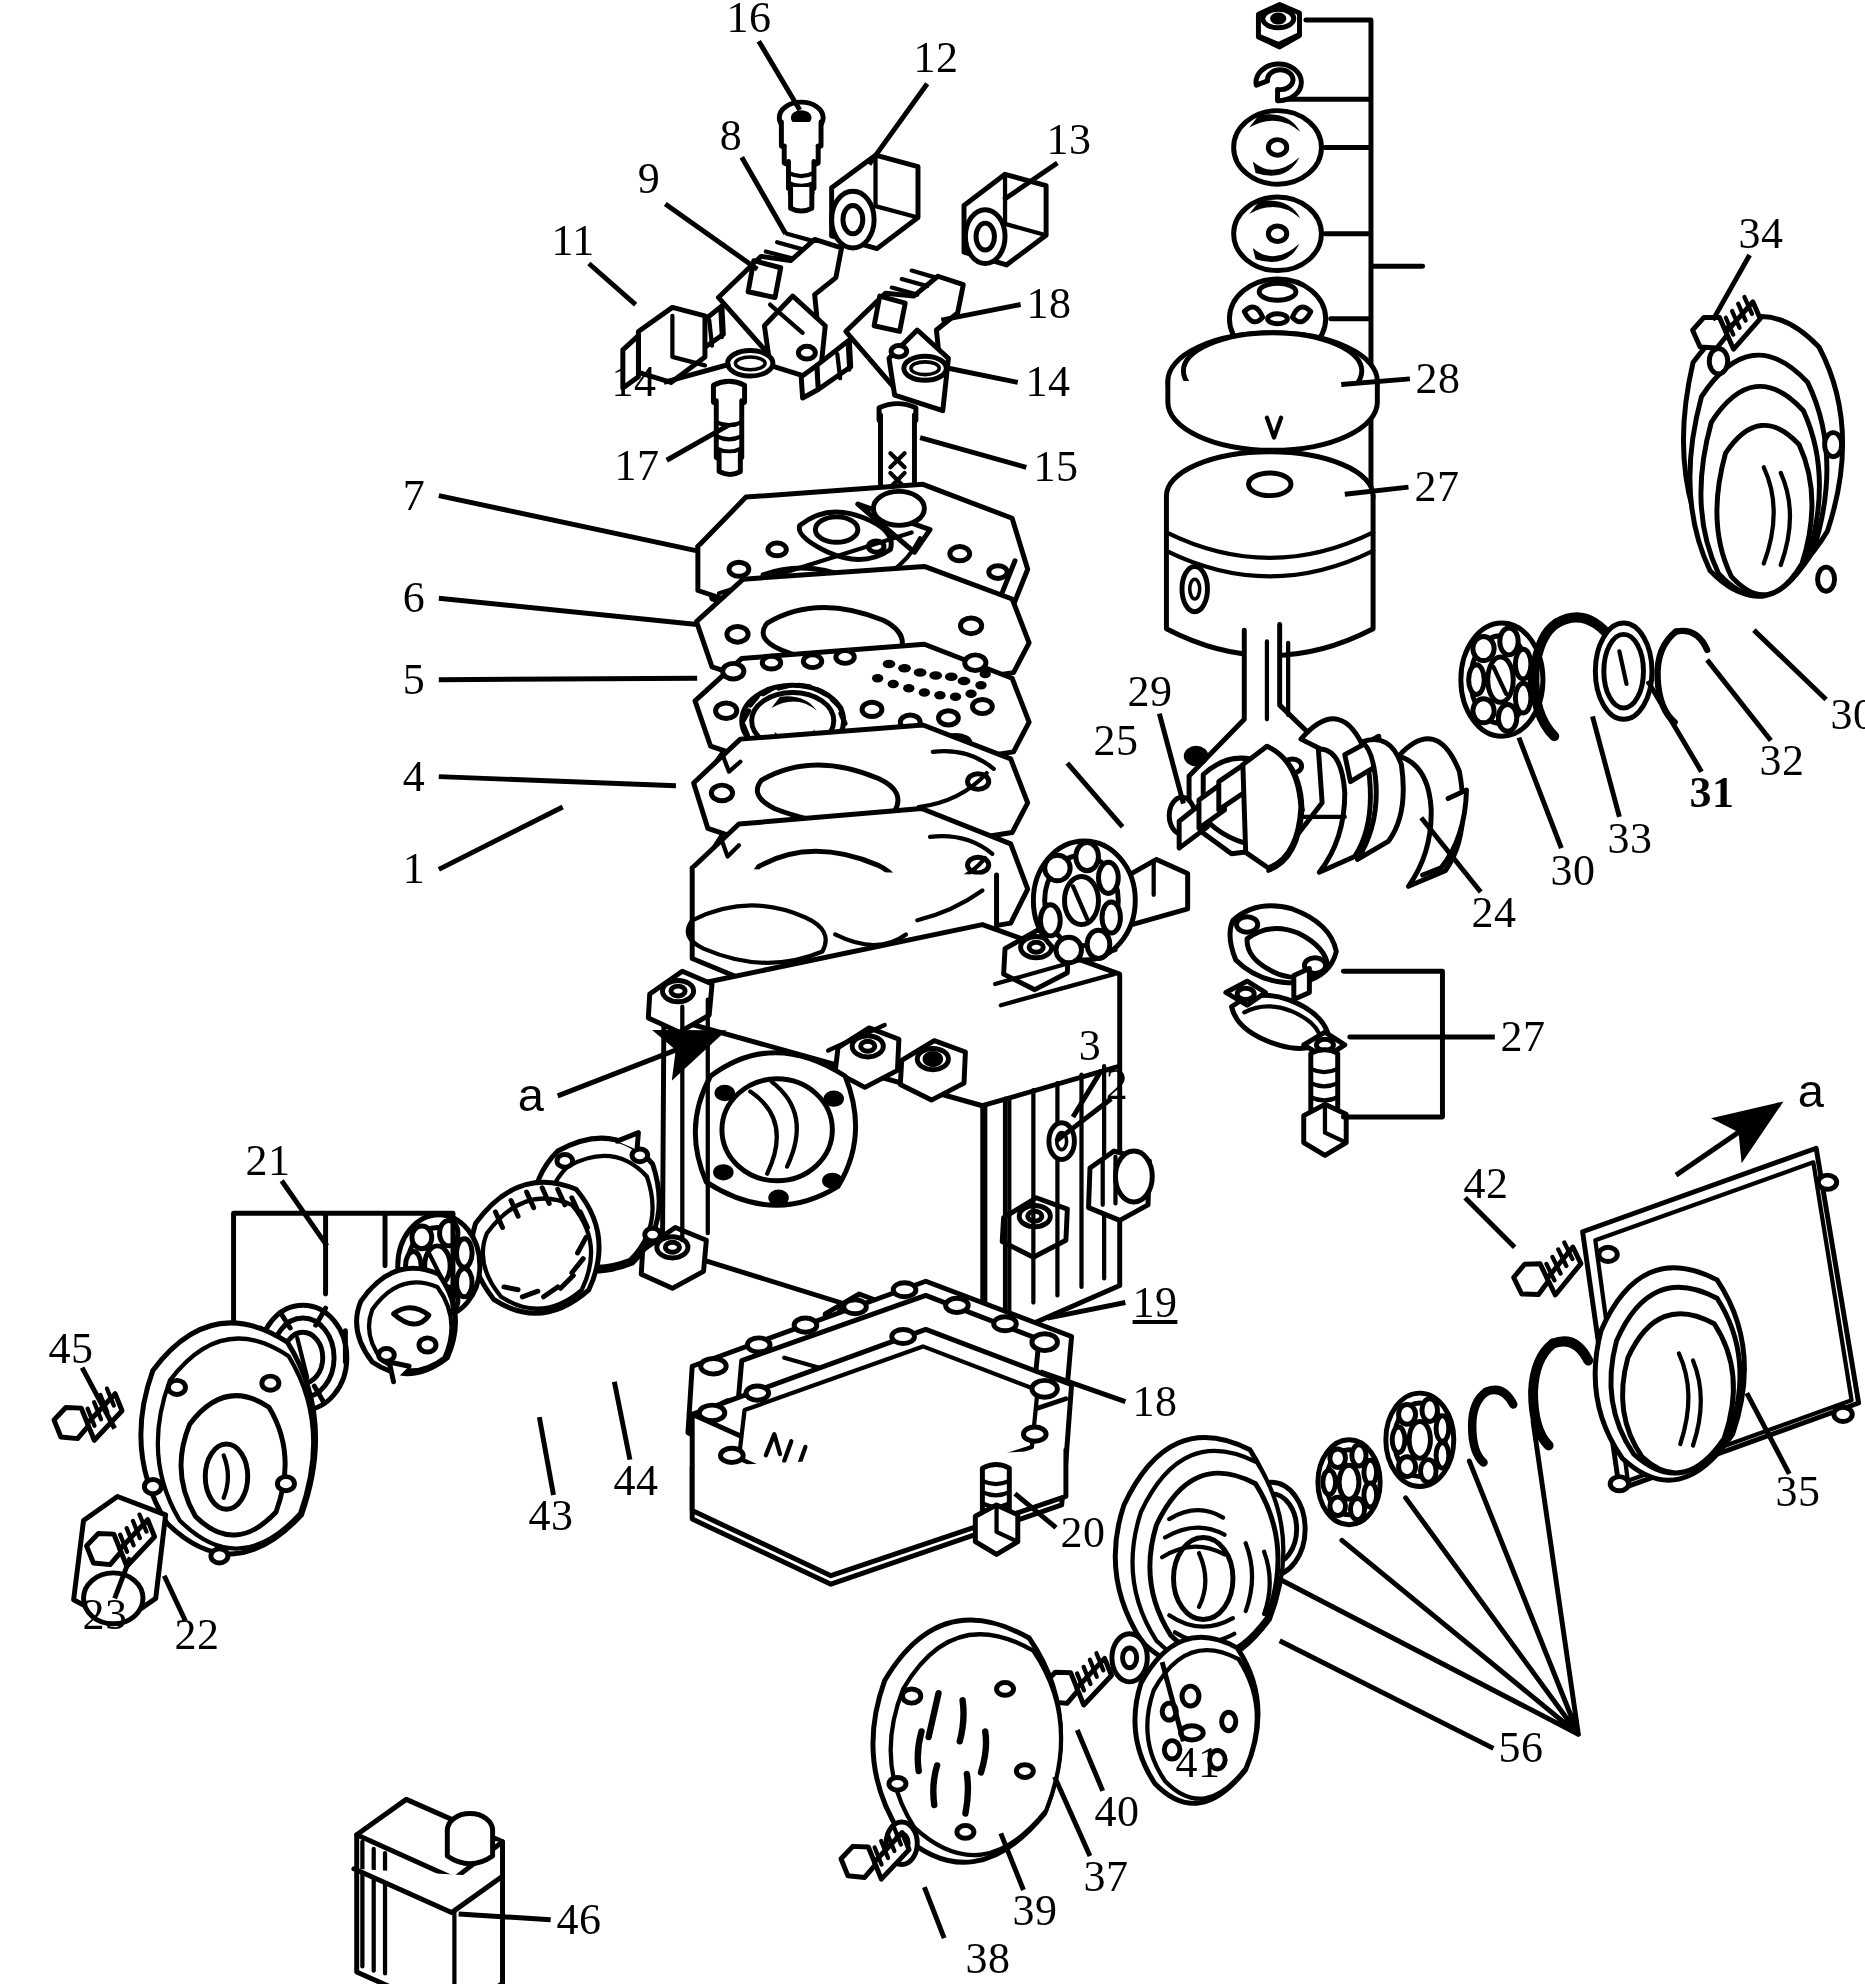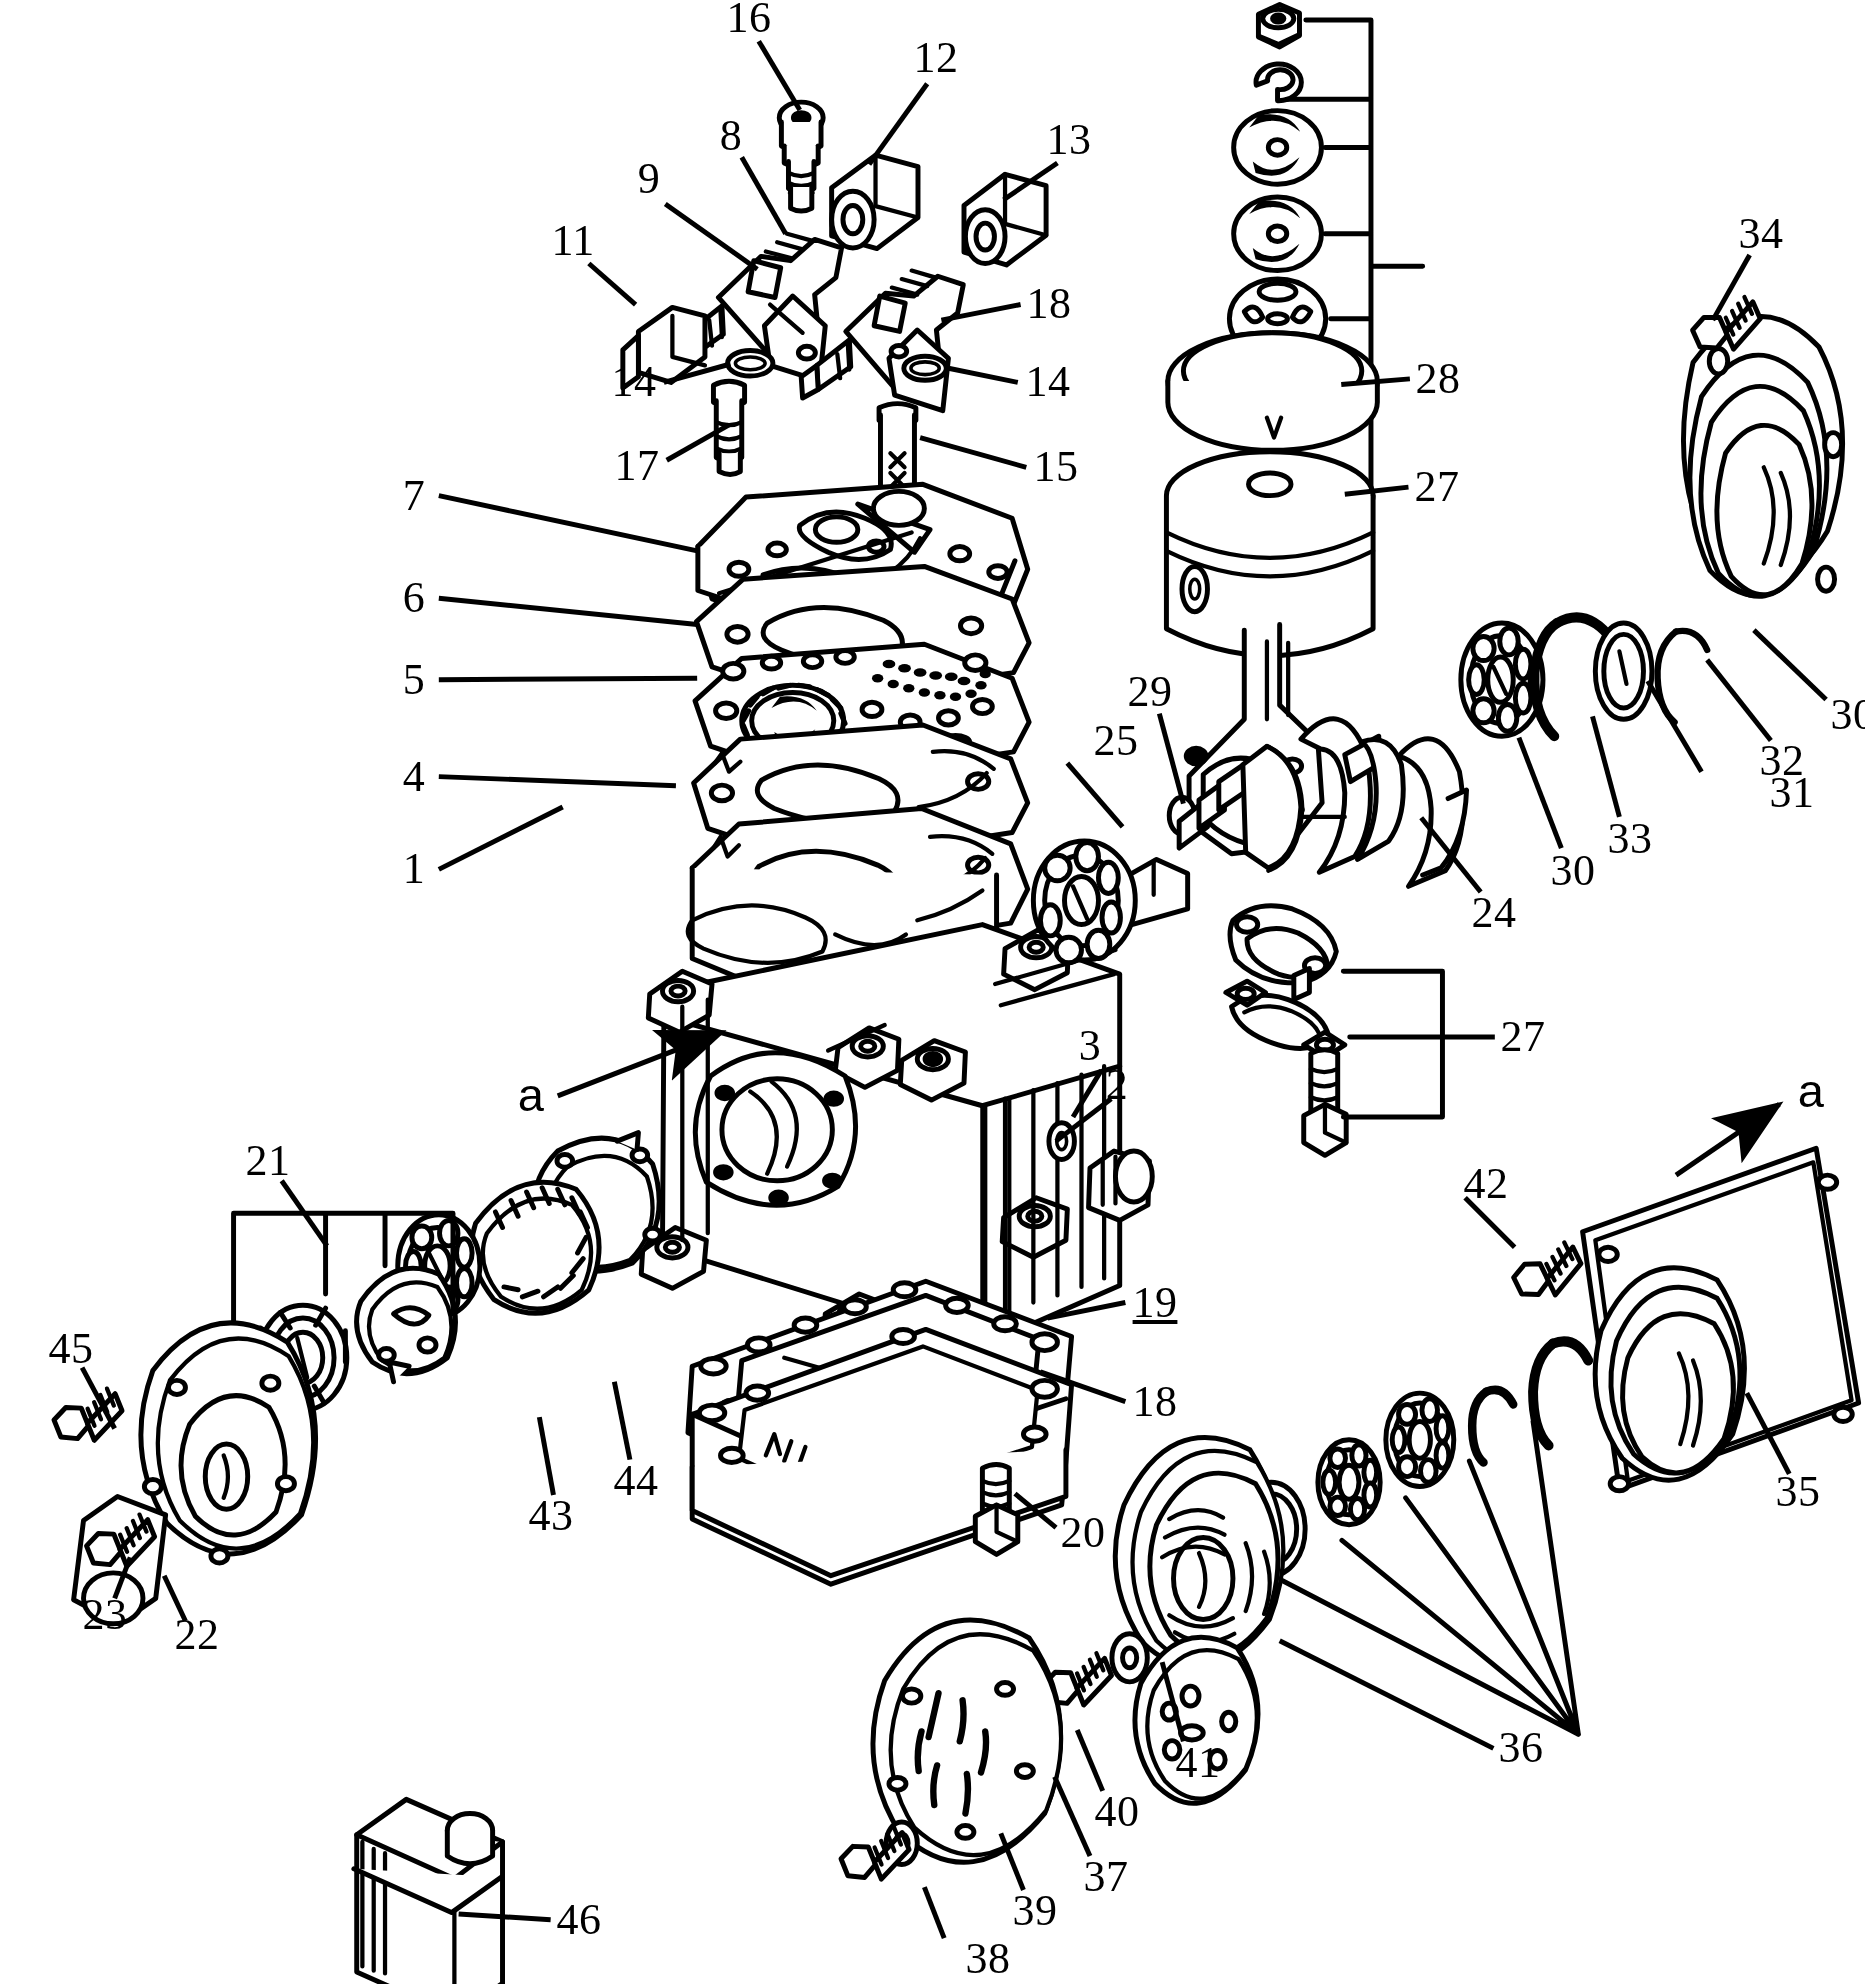--- a/index.html
+++ b/index.html
@@ -751,26 +751,26 @@
 <div class="lbl" style="left:197px;  top:1635px;">22</div>
 <div class="lbl" style="left:105px;  top:1615px;">23</div>
 <div class="lbl" style="left:1494px; top:913px;">24</div>
 <div class="lbl" style="left:1116px; top:741px;text-align:right;">25</div>
 <div class="lbl" style="left:1573px; top:871px;">30</div>
 <div class="lbl" style="left:1437px; top:487px;">27</div>
 <div class="lbl" style="left:1523px; top:1037px;">27</div>
 <div class="lbl" style="left:1438px; top:379px;">28</div>
 <div class="lbl" style="left:1150px; top:692px;">29</div>
 <div class="lbl" style="left:1853px; top:715px;">30</div>
-<div class="lbl" style="left:1792px; top:793px;">31</div>
+<div class="lbl" style="left:1712px; top:793px;font-weight:bold;">31</div>
 <div class="lbl" style="left:1782px; top:761px;">32</div>
 <div class="lbl" style="left:1630px; top:839px;">33</div>
 <div class="lbl" style="left:1761px; top:234px;">34</div>
 <div class="lbl" style="left:1798px; top:1492px;">35</div>
-<div class="lbl" style="left:1521px; top:1748px;">36</div>
+<div class="lbl" style="left:1521px; top:1748px;">56</div>
 <div class="lbl" style="left:1106px; top:1877px;">37</div>
 <div class="lbl" style="left:988px; top:1959px;">38</div>
 <div class="lbl" style="left:1035px; top:1911px;">39</div>
 <div class="lbl" style="left:1117px; top:1812px;">40</div>
 <div class="lbl" style="left:1198px; top:1763px;">41</div>
 <div class="lbl" style="left:1450px; top:1184px;margin-left:36px;">42</div>
 <div class="lbl" style="left:551px;  top:1516px;">43</div>
 <div class="lbl" style="left:636px;  top:1481px;">44</div>
 <div class="lbl" style="left:71px;  top:1349px;">45</div>
 <div class="lbl" style="left:579px;  top:1920px;">46</div>

